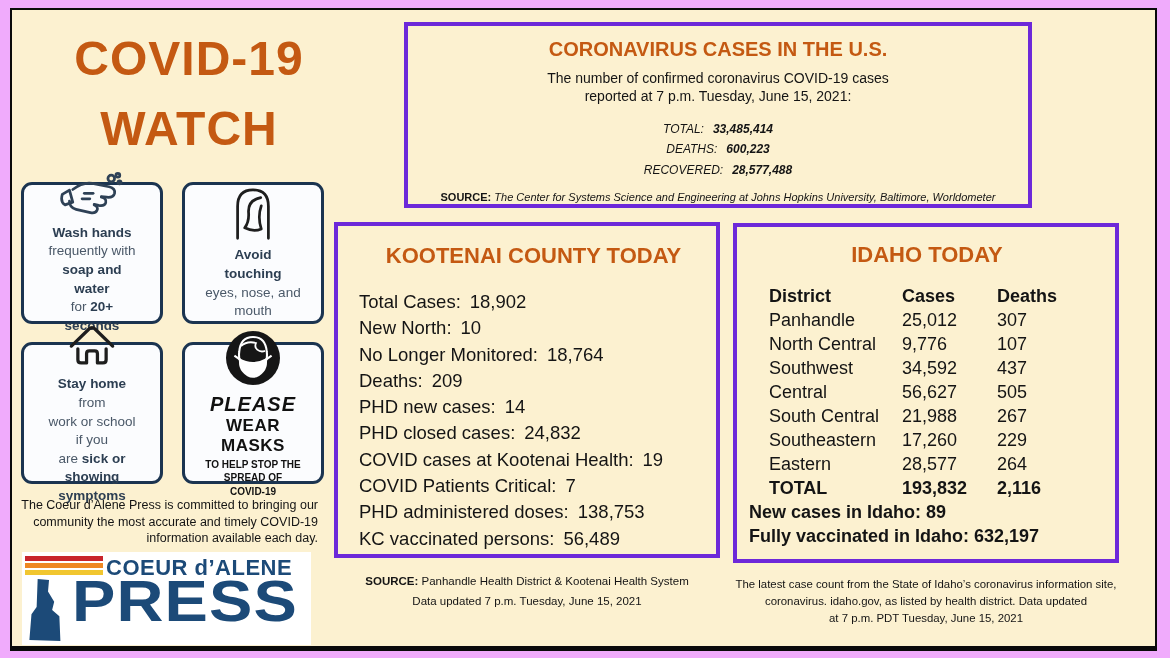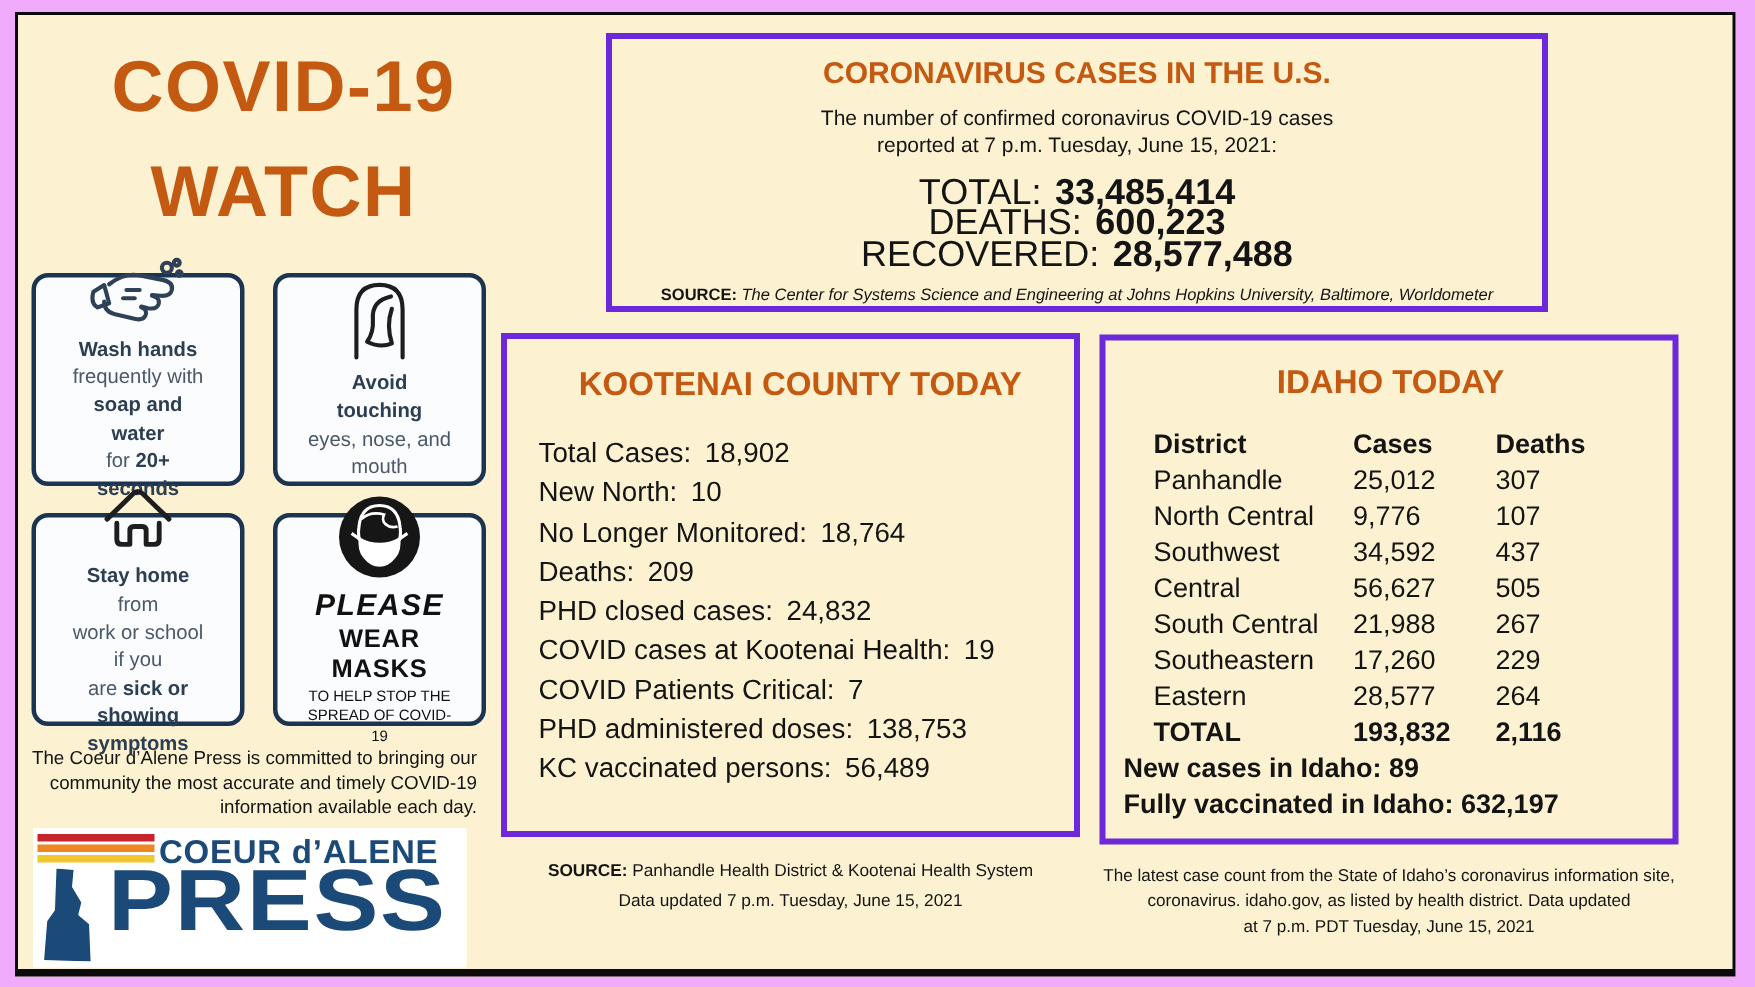--- a/index.html
+++ b/index.html
@@ -18,21 +18,21 @@
     text-align: center; color: #c45912; font-weight: 800;
     font-size: 48px; line-height: 1.45; letter-spacing: 1px;
   }
 
   
   .databox { position: absolute; border: 4px solid #6d28d9; background: #fcf1d0; }
 
   .us-box { left: 392px; top: 12px; width: 628px; height: 186px; text-align: center; padding-top: 8px; }
   .us-box h2 { font-size: 20px; font-weight: 800; color: #c45912; margin-top: 4px; }
   .us-sub { margin-top: 9px; font-size: 14px; line-height: 1.28; color: #141414; }
-  .us-stats { margin-top: 13px; font-size: 24px; line-height: 20.5px; color: #141414; }
+  .us-stats { margin-top: 13px; font-size: 12px; line-height: 20.5px; color: #141414; font-style: italic; }
   .us-stats .val { font-weight: 700; margin-left: 9px; }
   .us-src { margin-top: 11px; font-size: 11px; color: #141414; }
   .us-src .lbl { font-weight: 700; }
   .us-src .txt { font-style: italic; }
 
   
   .tip {
     position: absolute; width: 142px; height: 142px;
     background: #fbfcfe; border: 3px solid #1b3450; border-radius: 11px;
     display: flex; flex-direction: column; align-items: center; justify-content: center;
@@ -40,21 +40,21 @@
   }
   .tip-1 { left: 9px;   top: 172px; }
   .tip-2 { left: 170px; top: 172px; }
   .tip-3 { left: 9px;   top: 332px; }
   .tip-4 { left: 170px; top: 332px; }
   .tip-line { font-size: 13.5px; line-height: 1.38; color: #4a5868; }
   .tip-line .b { color: #2c3e52; }
   .tip svg { flex: 0 0 auto; margin-bottom: 5px; }
   .mask-please { font-size: 20px; font-weight: 800; font-style: italic; color: #111; letter-spacing: 1px; }
   .mask-wear { font-size: 17px; font-weight: 800; color: #111; letter-spacing: 0.5px; }
-  .mask-sub { font-size: 10px; font-weight: 400; color: #111; line-height: 1.35; margin-top: 2px; }
+  .mask-sub { font-size: 10px; font-weight: 700; color: #111; line-height: 1.35; margin-top: 2px; }
 
   
   .commitment {
     position: absolute; left: 6px; top: 487px; width: 300px;
     text-align: right; font-size: 12.5px; line-height: 1.33; color: #141414;
   }
   .logo { position: absolute; left: 10px; top: 542px; width: 289px; height: 93px; background: #ffffff; }
   .logo-stripes { position: absolute; left: 3px; top: 4px; width: 78px; }
   .logo-stripes .stripe { height: 5px; margin-bottom: 2px; }
   .logo-masthead {
@@ -195,20 +195,21 @@
       <div class="logo-press">PRESS</div>
     </div>
 
     <section class="databox koot-box">
       <h2>KOOTENAI COUNTY TODAY</h2>
       <div class="koot-rows">
         <div><span>Total Cases:</span><span class="val">18,902</span></div>
         <div><span>New North:</span><span class="val">10</span></div>
         <div><span>No Longer Monitored:</span><span class="val">18,764</span></div>
         <div><span>Deaths:</span><span class="val">209</span></div>
+        <div><span>PHD new cases:</span><span class="val">14</span></div>
         <div><span>PHD closed cases:</span><span class="val">24,832</span></div>
         <div><span>COVID cases at Kootenai Health:</span><span class="val">19</span></div>
         <div><span>COVID Patients Critical:</span><span class="val">7</span></div>
         <div><span>PHD administered doses:</span><span class="val">138,753</span></div>
         <div><span>KC vaccinated persons:</span><span class="val">56,489</span></div>
       </div>
     </section>
     <div class="koot-src">
       <div><span class="lbl">SOURCE:</span> <span>Panhandle Health District &amp; Kootenai Health System</span></div>
       <div>Data updated 7 p.m. Tuesday, June 15, 2021</div>

